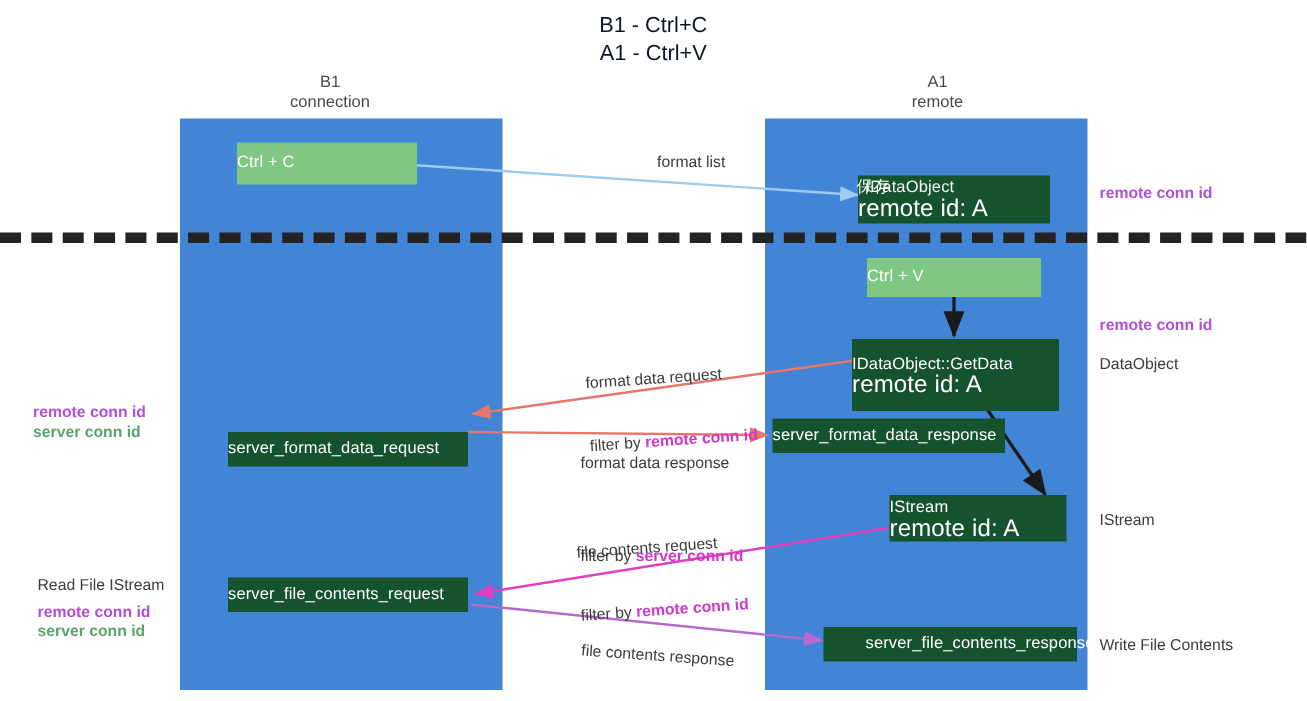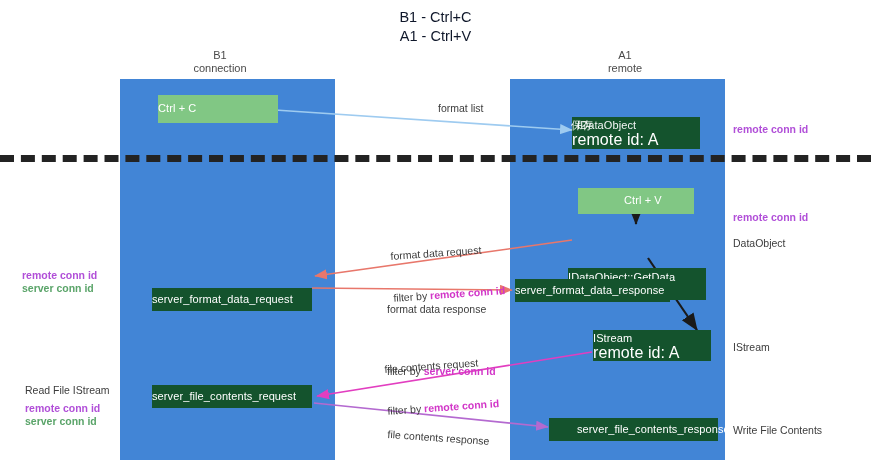--- a/index.html
+++ b/index.html
@@ -132,25 +132,25 @@
   </div>
 
   <div class="abs node orange" style="left:572px;top:117px;width:128px;height:32px;">
     <span class="ovl" style="width:90px;height:14px;">
       <span class="g1">保存</span>
       <span class="g2">IDataObject</span>
     </span>
     <span class="l2">remote id: A</span>
   </div>
 
-  <div class="abs node green" style="left:578px;top:188px;width:116px;height:26px;padding-left:46px;">
+  <div class="abs node green" style="left:578px;top:172px;width:116px;height:26px;">
     <span>Ctrl + V</span>
   </div>
 
-  <div class="abs node orange" style="left:568px;top:226px;width:138px;height:32px;margin-top:42px;">
+  <div class="abs node orange" style="left:568px;top:226px;width:138px;height:48px;">
     <span>IDataObject::GetData</span>
     <span class="l2">remote id: A</span>
   </div>
 
   <div class="abs node orange" style="left:152px;top:269px;width:160px;height:23px;margin-top:19px;">
     <span>server_format_data_request</span>
   </div>
 
   <div class="abs node orange" style="left:515px;top:279px;width:155px;height:23px;">
     <span>server_format_data_response</span>

